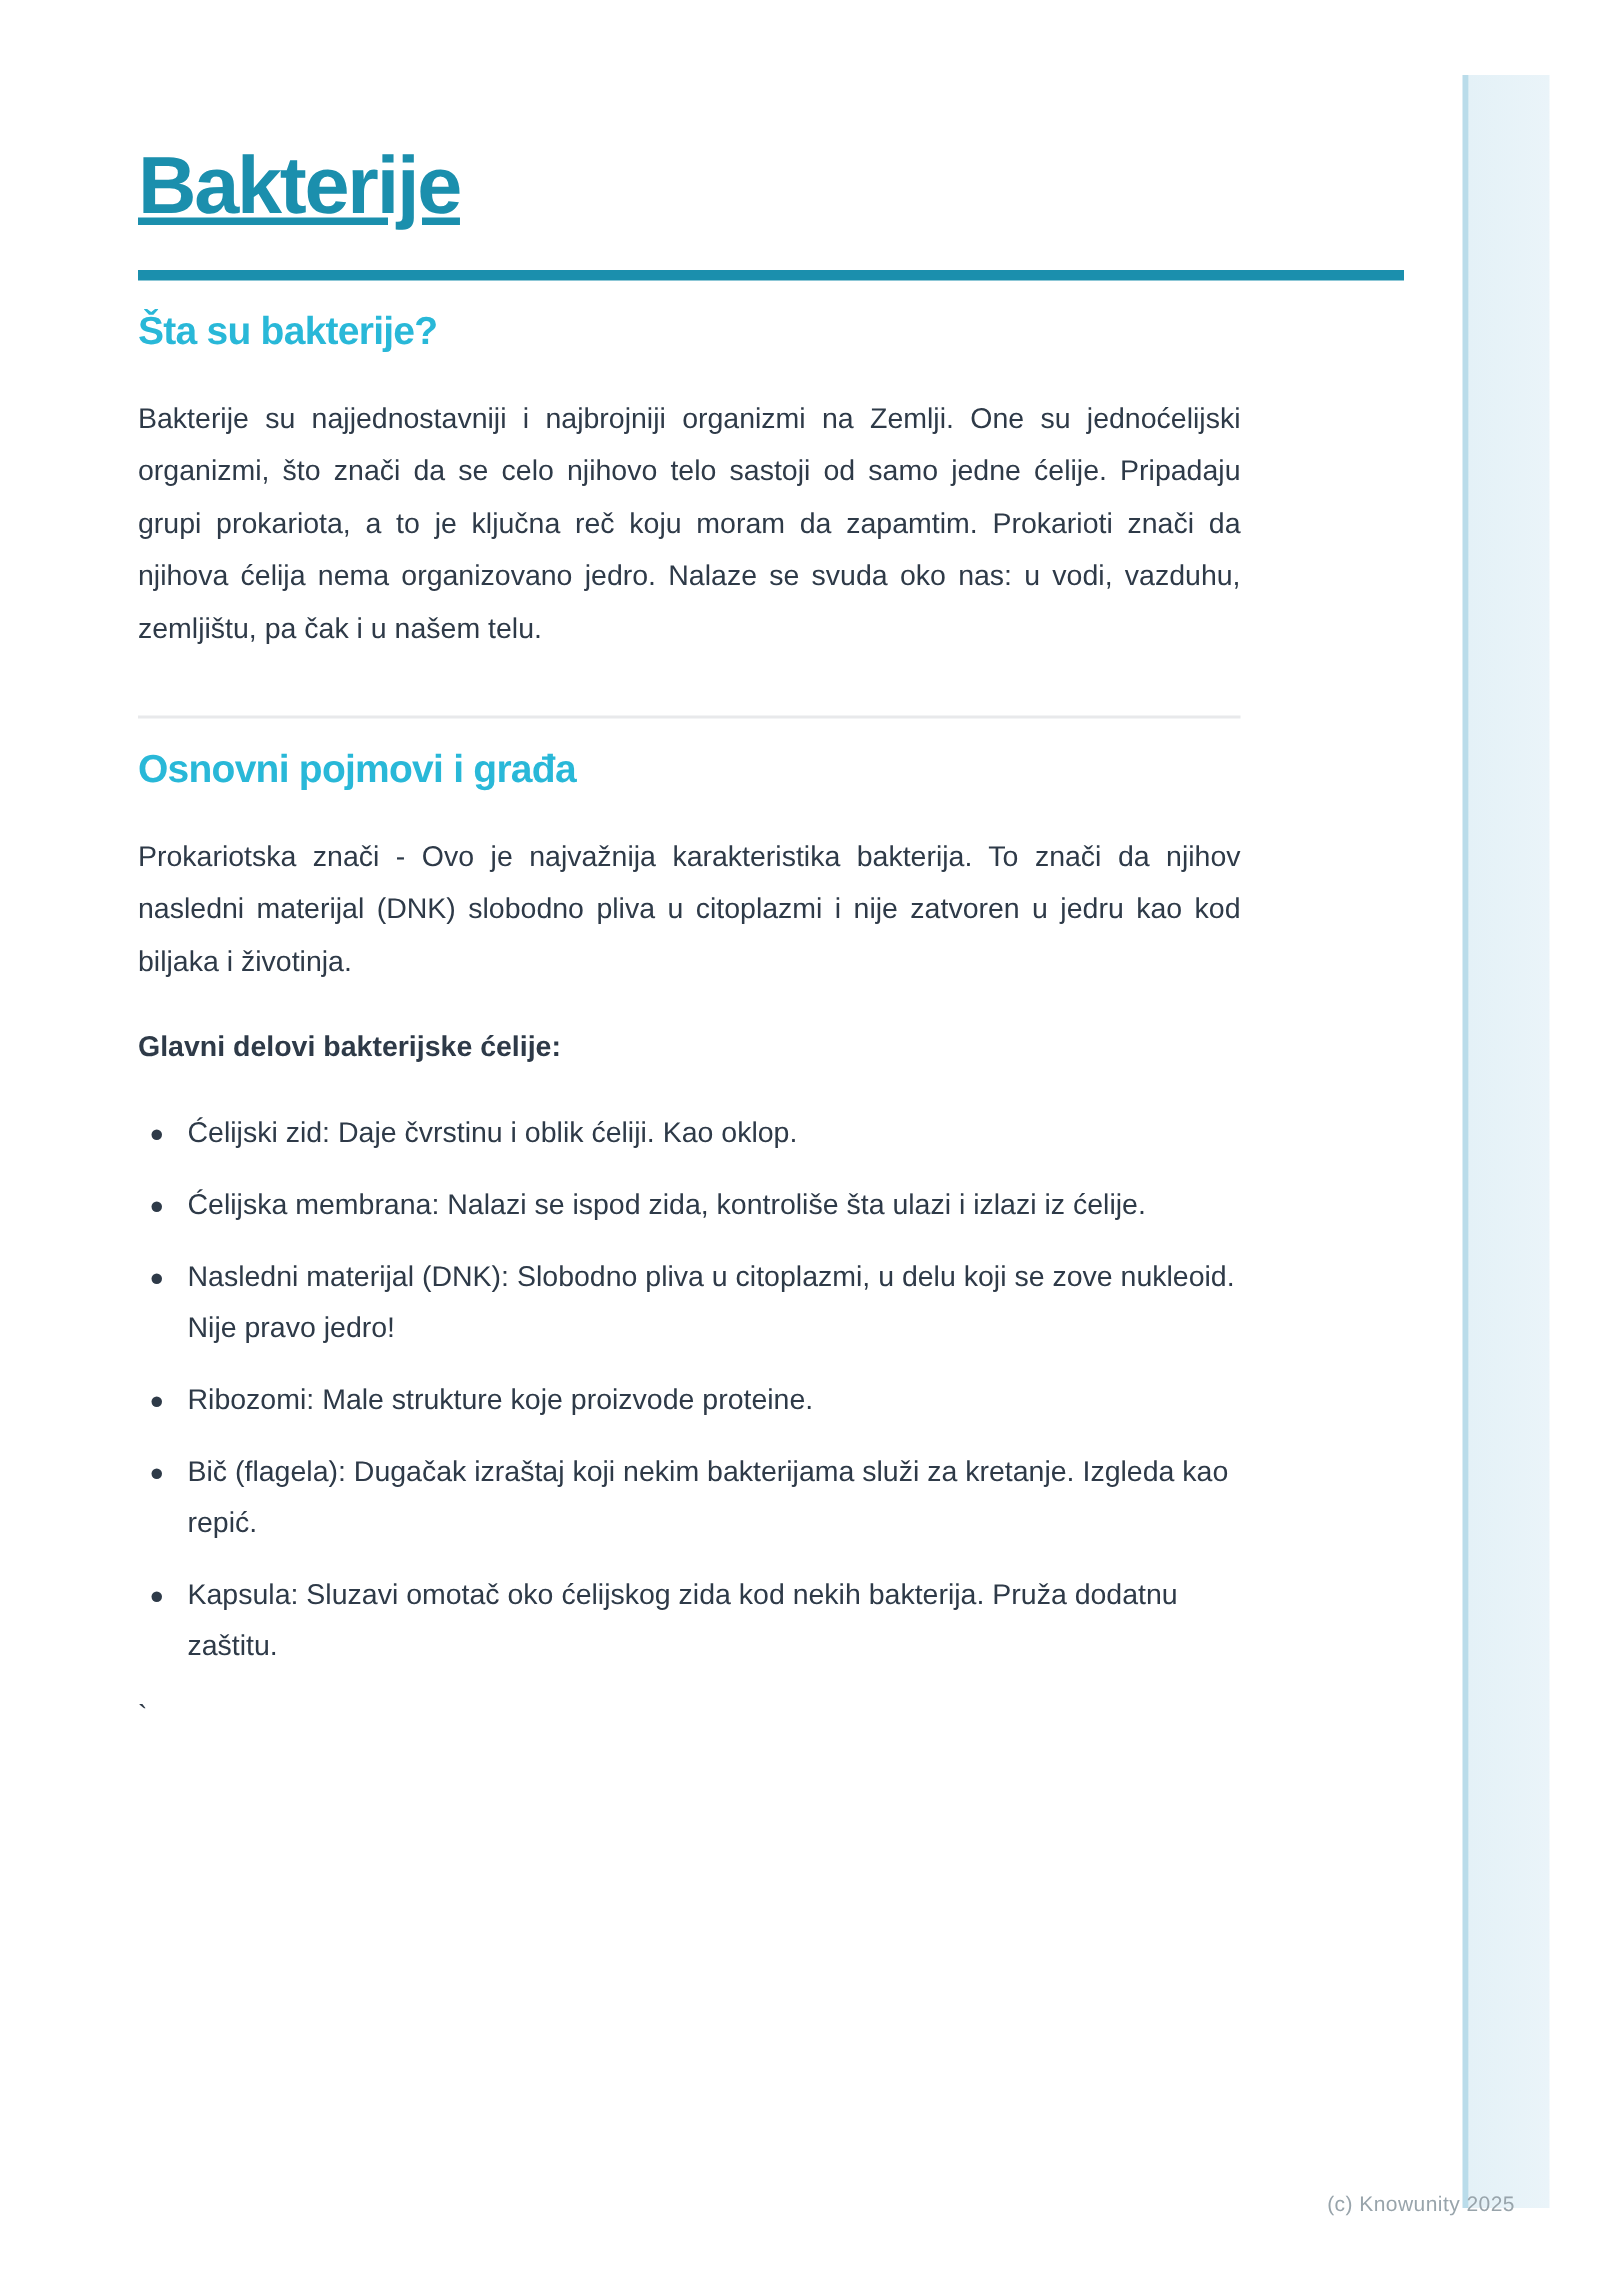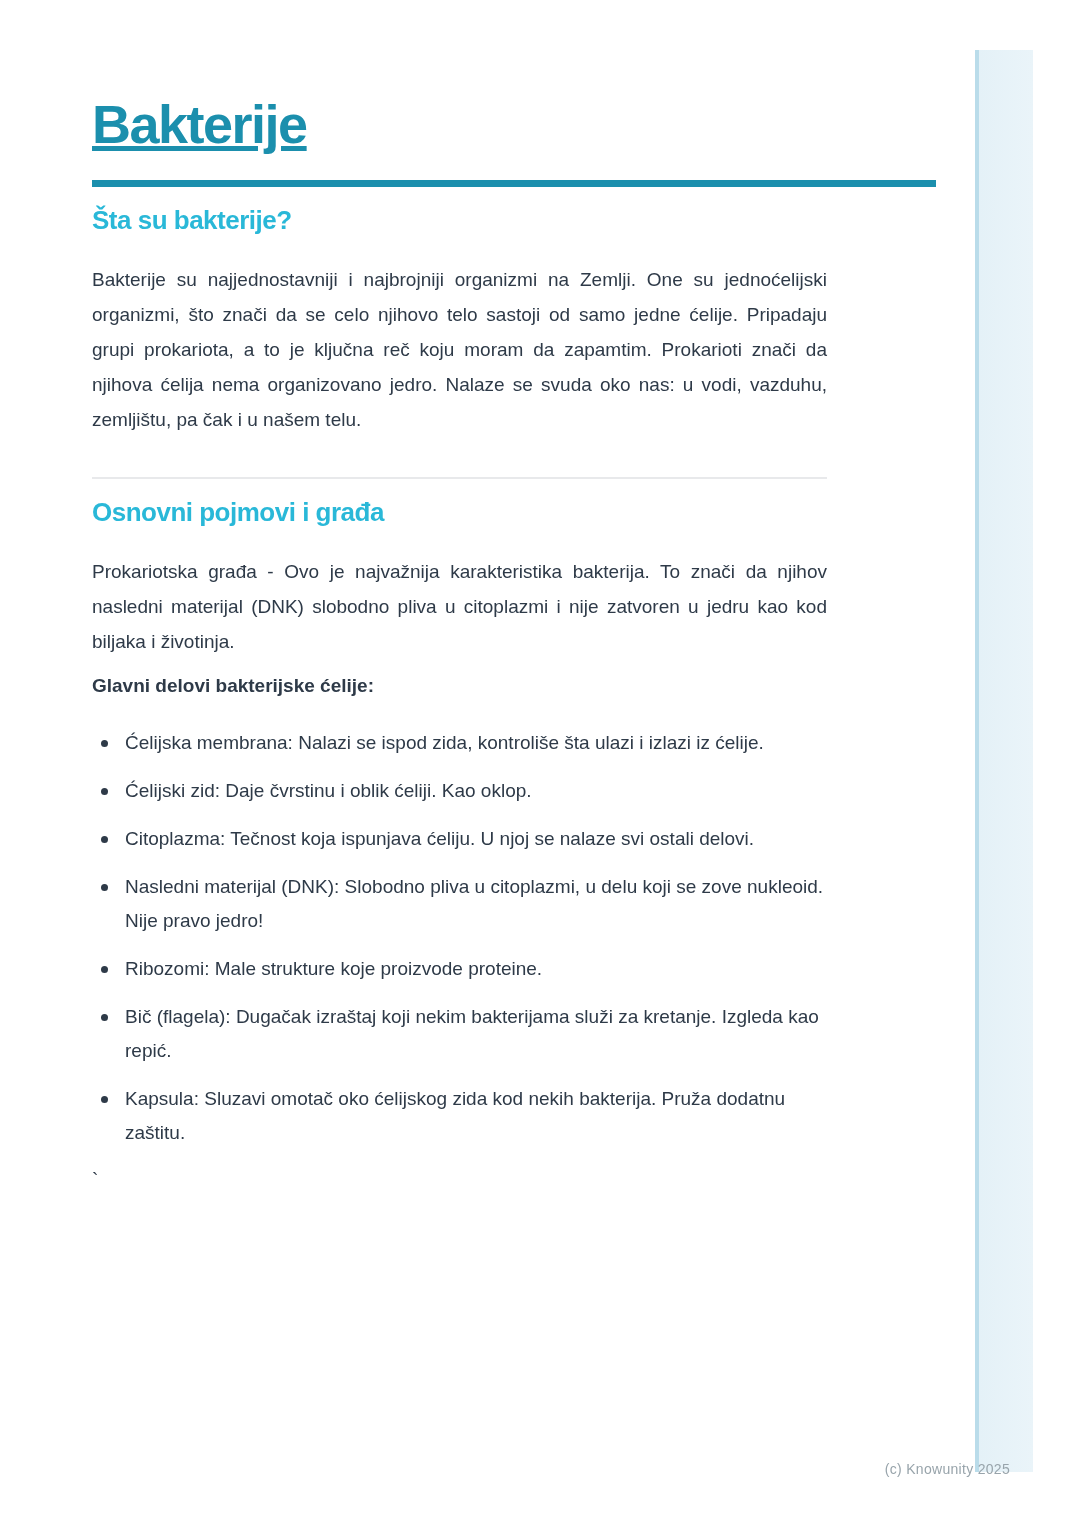--- a/index.html
+++ b/index.html
@@ -47,21 +47,21 @@
     margin-top:25px;
     font-size:19px;line-height:35px;
     text-align:justify;
   }
   strong{font-weight:400;}
   hr.section-divider{
     border:none;height:2px;background:var(--divider);
     margin-top:40px;width:735px;
   }
   h3.sub-heading{
-    margin-top:13px;
+    margin-top:26px;
     font-size:19px;line-height:28px;font-weight:700;
   }
   ul.parts-list{
     list-style:none;
     margin-top:26px;
   }
   ul.parts-list li{
     position:relative;
     padding-left:33px;
     font-size:19px;line-height:34px;
@@ -95,35 +95,31 @@
 
   <section>
     <h2 class="section-heading">Šta su bakterije?</h2>
     <p class="body-par">Bakterije su najjednostavniji i najbrojniji organizmi na Zemlji. One su <strong>jednoćelijski</strong> organizmi, što znači da se celo njihovo telo sastoji od samo jedne ćelije. Pripadaju grupi <strong>prokariota</strong>, a to je ključna reč koju moram da zapamtim. Prokarioti znači da njihova ćelija nema organizovano jedro. Nalaze se svuda oko nas: u vodi, vazduhu, zemljištu, pa čak i u našem telu.</p>
   </section>
 
   <hr class="section-divider">
 
   <section>
     <h2 class="section-heading second">Osnovni pojmovi i građa</h2>
-    <p class="body-par"><strong>Prokariotska građa</strong> - Ovo je najvažnija karakteristika bakterija. To znači da njihov nasledni materijal (DNK) slobodno pliva u citoplazmi i nije zatvoren u jedru kao kod biljaka i životinja.</p>
+    <p class="body-par"><strong>Prokariotska znači</strong> - Ovo je najvažnija karakteristika bakterija. To znači da njihov nasledni materijal (DNK) slobodno pliva u citoplazmi i nije zatvoren u jedru kao kod biljaka i životinja.</p>
     <h3 class="sub-heading">Glavni delovi bakterijske ćelije:</h3>
 
     <ul class="parts-list">
-      <li>
-        <span class="bullet-dot"></span>
-        <span><strong>Ćelijska membrana:</strong> Nalazi se ispod zida, kontroliše šta ulazi i izlazi iz ćelije.</span>
-      </li>
       <li>
         <span class="bullet-dot"></span>
         <span><strong>Ćelijski zid:</strong> Daje čvrstinu i oblik ćeliji. Kao oklop.</span>
       </li>
       <li>
         <span class="bullet-dot"></span>
-        <span><strong>Citoplazma:</strong> Tečnost koja ispunjava ćeliju. U njoj se nalaze svi ostali delovi.</span>
+        <span><strong>Ćelijska membrana:</strong> Nalazi se ispod zida, kontroliše šta ulazi i izlazi iz ćelije.</span>
       </li>
       <li>
         <span class="bullet-dot"></span>
         <span><strong>Nasledni materijal (DNK):</strong> Slobodno pliva u citoplazmi, u delu koji se zove <strong>nukleoid</strong>. Nije pravo jedro!</span>
       </li>
       <li>
         <span class="bullet-dot"></span>
         <span><strong>Ribozomi:</strong> Male strukture koje proizvode proteine.</span>
       </li>
       <li>

